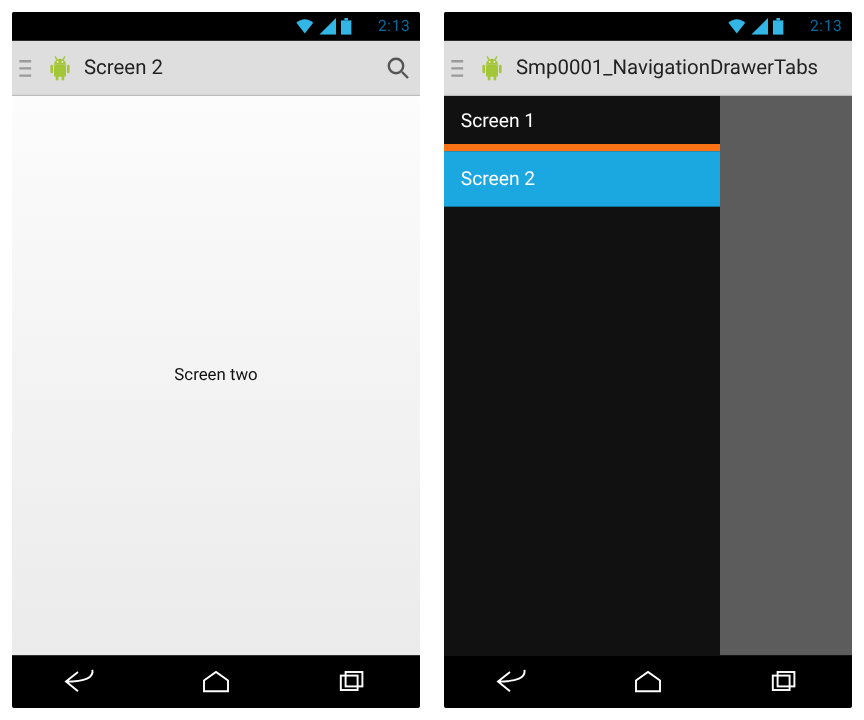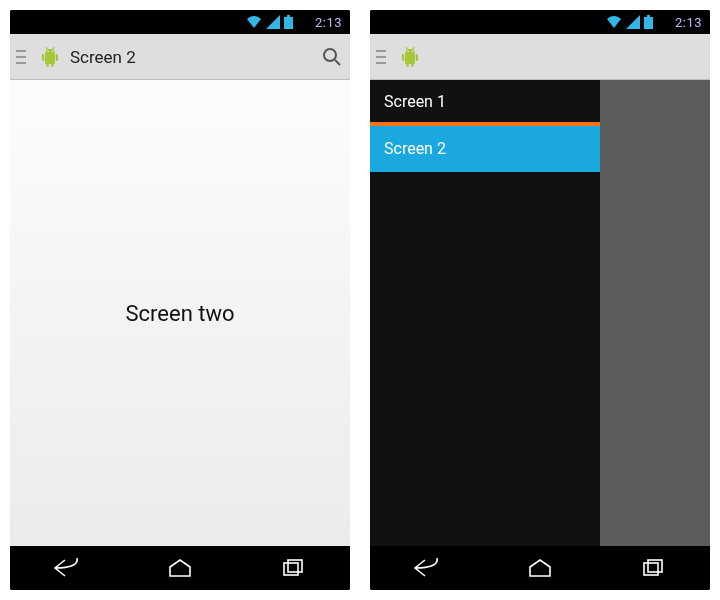--- a/index.html
+++ b/index.html
@@ -19,55 +19,55 @@
     overflow: hidden;
   }
   .statusbar {
     height: 24px;
     background: #000;
     display: flex; align-items: center; justify-content: flex-end;
     padding: 0 8px;
     gap: 4px;
   }
   .status-icon { display:inline-flex; align-items:center; }
-  .status-time { color:#c4b5fd; font-size:13px; margin-left:18px; letter-spacing:0.5px;}
+  .status-time { color:#0369a1; font-size:13px; margin-left:18px; letter-spacing:0.5px;}
   .actionbar {
     height: 46px;
     background: #dedede;
     border-bottom: 1px solid #bdbdbd;
     display: flex; align-items: center;
     padding: 0 6px;
     gap: 6px;
   }
   .ab-title { font-size: 17px; color:#222; flex:1; white-space:nowrap; overflow:hidden; text-overflow:ellipsis;}
   .content {
     flex: 1;
     background: linear-gradient(#fcfcfc, #ebebeb);
     position: relative;
   }
   .center-text {
     position:absolute; top:50%; left:50%; transform:translate(-50%,-50%);
-    font-size: 22px; color:#111;
+    font-size: 14px; color:#111;
   }
   .content-dim {
     flex:1;
     background:#5c5c5c;
     position:relative;
   }
   .drawer {
     position:absolute; top:0; left:0; bottom:0;
     width: 230px;
     background:#111;
   }
   .drawer-item {
     height:46px;
     display:flex; align-items:center;
     padding:0 14px;
     color:#fff; font-size:16px;
-    border-bottom:4px solid #f97316;
+    border-bottom:6px solid #f97316;
     cursor:pointer;
   }
   .drawer-item.selected {
     background:#1ba7e0;
     border-bottom:1px solid #1ba7e0;
   }
   .navbar {
     height: 44px;
     background:#000;
     display:flex; align-items:center; justify-content:space-around;
@@ -192,20 +192,21 @@
         <rect x="6" y="11" width="2.2" height="7" rx="1" fill="#a4c639"></rect>
         <rect x="19.8" y="11" width="2.2" height="7" rx="1" fill="#a4c639"></rect>
         <rect x="10.5" y="20" width="2.2" height="4" rx="1" fill="#a4c639"></rect>
         <rect x="15.3" y="20" width="2.2" height="4" rx="1" fill="#a4c639"></rect>
         <line x1="10" y1="4" x2="11.5" y2="7" stroke="#a4c639" stroke-width="1.2"></line>
         <line x1="18" y1="4" x2="16.5" y2="7" stroke="#a4c639" stroke-width="1.2"></line>
         <circle cx="12" cy="8.5" r="0.7" fill="#fff"></circle>
         <circle cx="16" cy="8.5" r="0.7" fill="#fff"></circle>
       </svg>
     </span>
+    <span class="ab-title">Smp0001_NavigationDrawerTabs</span>
   </div>
 
   <div class="content-dim">
     <div class="drawer">
       <div class="drawer-item">
         <span>Screen 1</span>
       </div>
       <div class="drawer-item selected">
         <span>Screen 2</span>
       </div>

